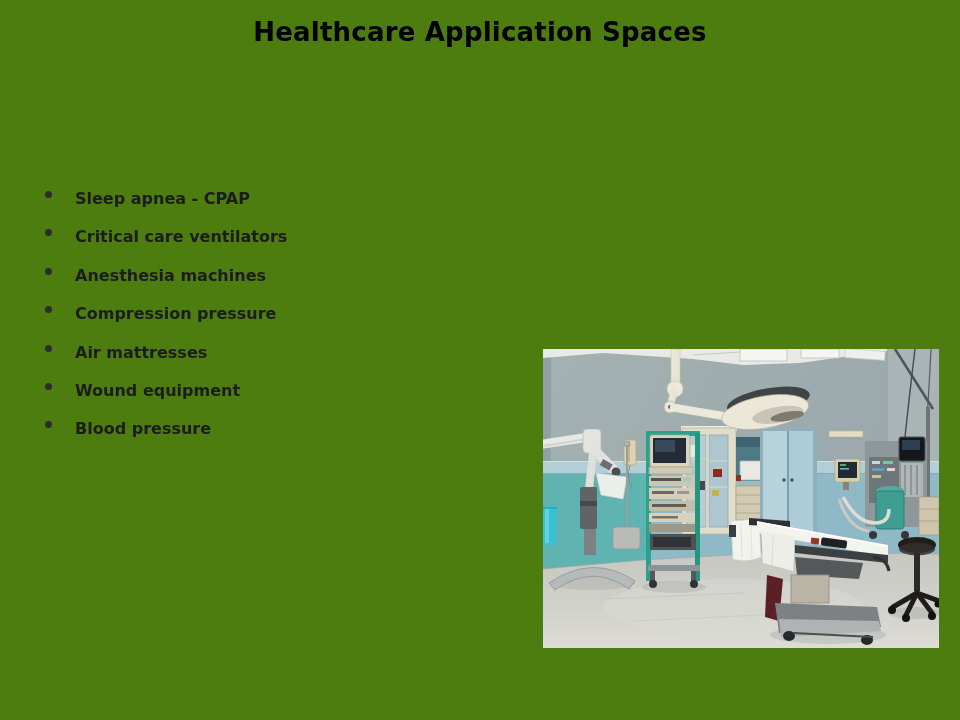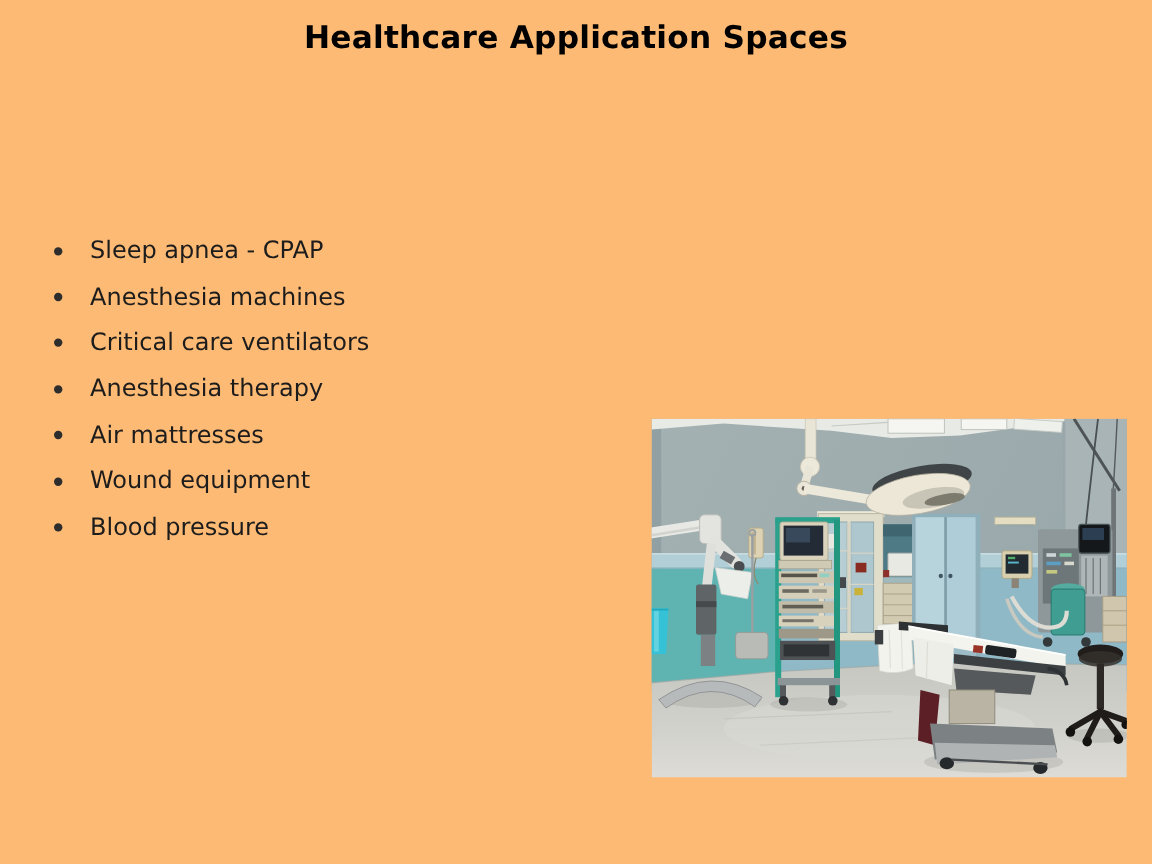--- a/index.html
+++ b/index.html
@@ -1,29 +1,29 @@
 <!DOCTYPE html>
 <html><head>
 <meta charset="utf-8">
 <style>
   html,body{margin:0;padding:0;background:#ffffff;}
   .slide{
-    position:relative;width:960px;height:720px;background:#fdba74;
+    position:relative;width:960px;height:720px;background:#4d7c0f;
     overflow:hidden;font-family:"DejaVu Sans",sans-serif;
   }
   .slide-title{
     position:absolute;top:17px;left:0;width:100%;text-align:center;
     font-size:26px;font-weight:bold;color:#000000;letter-spacing:.2px;
   }
   .bullet-list{
     position:absolute;left:45px;top:189px;margin:0;padding:0;list-style:none;
   }
   .bullet-list li{
-    display:flex;align-items:center;height:38.4px;
-    font-size:20px;color:#1c1c1c;white-space:nowrap;
+    display:flex;align-items:flex-start;height:38.4px;
+    font-size:16px;color:#1c1c1c;white-space:nowrap;font-weight:bold;
   }
   .dot{
     flex:none;width:7px;height:7px;border-radius:50%;
     background:#2d2d2d;margin-right:23px;margin-top:2px;
   }
   .photo{
     position:absolute;left:543px;top:349px;width:396px;height:299px;
   }
   .photo svg{display:block;width:396px;height:299px;}
 </style>
@@ -34,29 +34,29 @@
 
   <div class="slide-title">Healthcare Application Spaces</div>
 
   <ul class="bullet-list">
     <li>
         <span class="dot"></span>
         <span>Sleep apnea - CPAP</span>
       </li>
     <li>
         <span class="dot"></span>
+        <span>Critical care ventilators</span>
+      </li>
+    <li>
+        <span class="dot"></span>
         <span>Anesthesia machines</span>
       </li>
     <li>
         <span class="dot"></span>
-        <span>Critical care ventilators</span>
-      </li>
-    <li>
-        <span class="dot"></span>
-        <span>Anesthesia therapy</span>
+        <span>Compression pressure</span>
       </li>
     <li>
         <span class="dot"></span>
         <span>Air mattresses</span>
       </li>
     <li>
         <span class="dot"></span>
         <span>Wound equipment</span>
       </li>
     <li>

